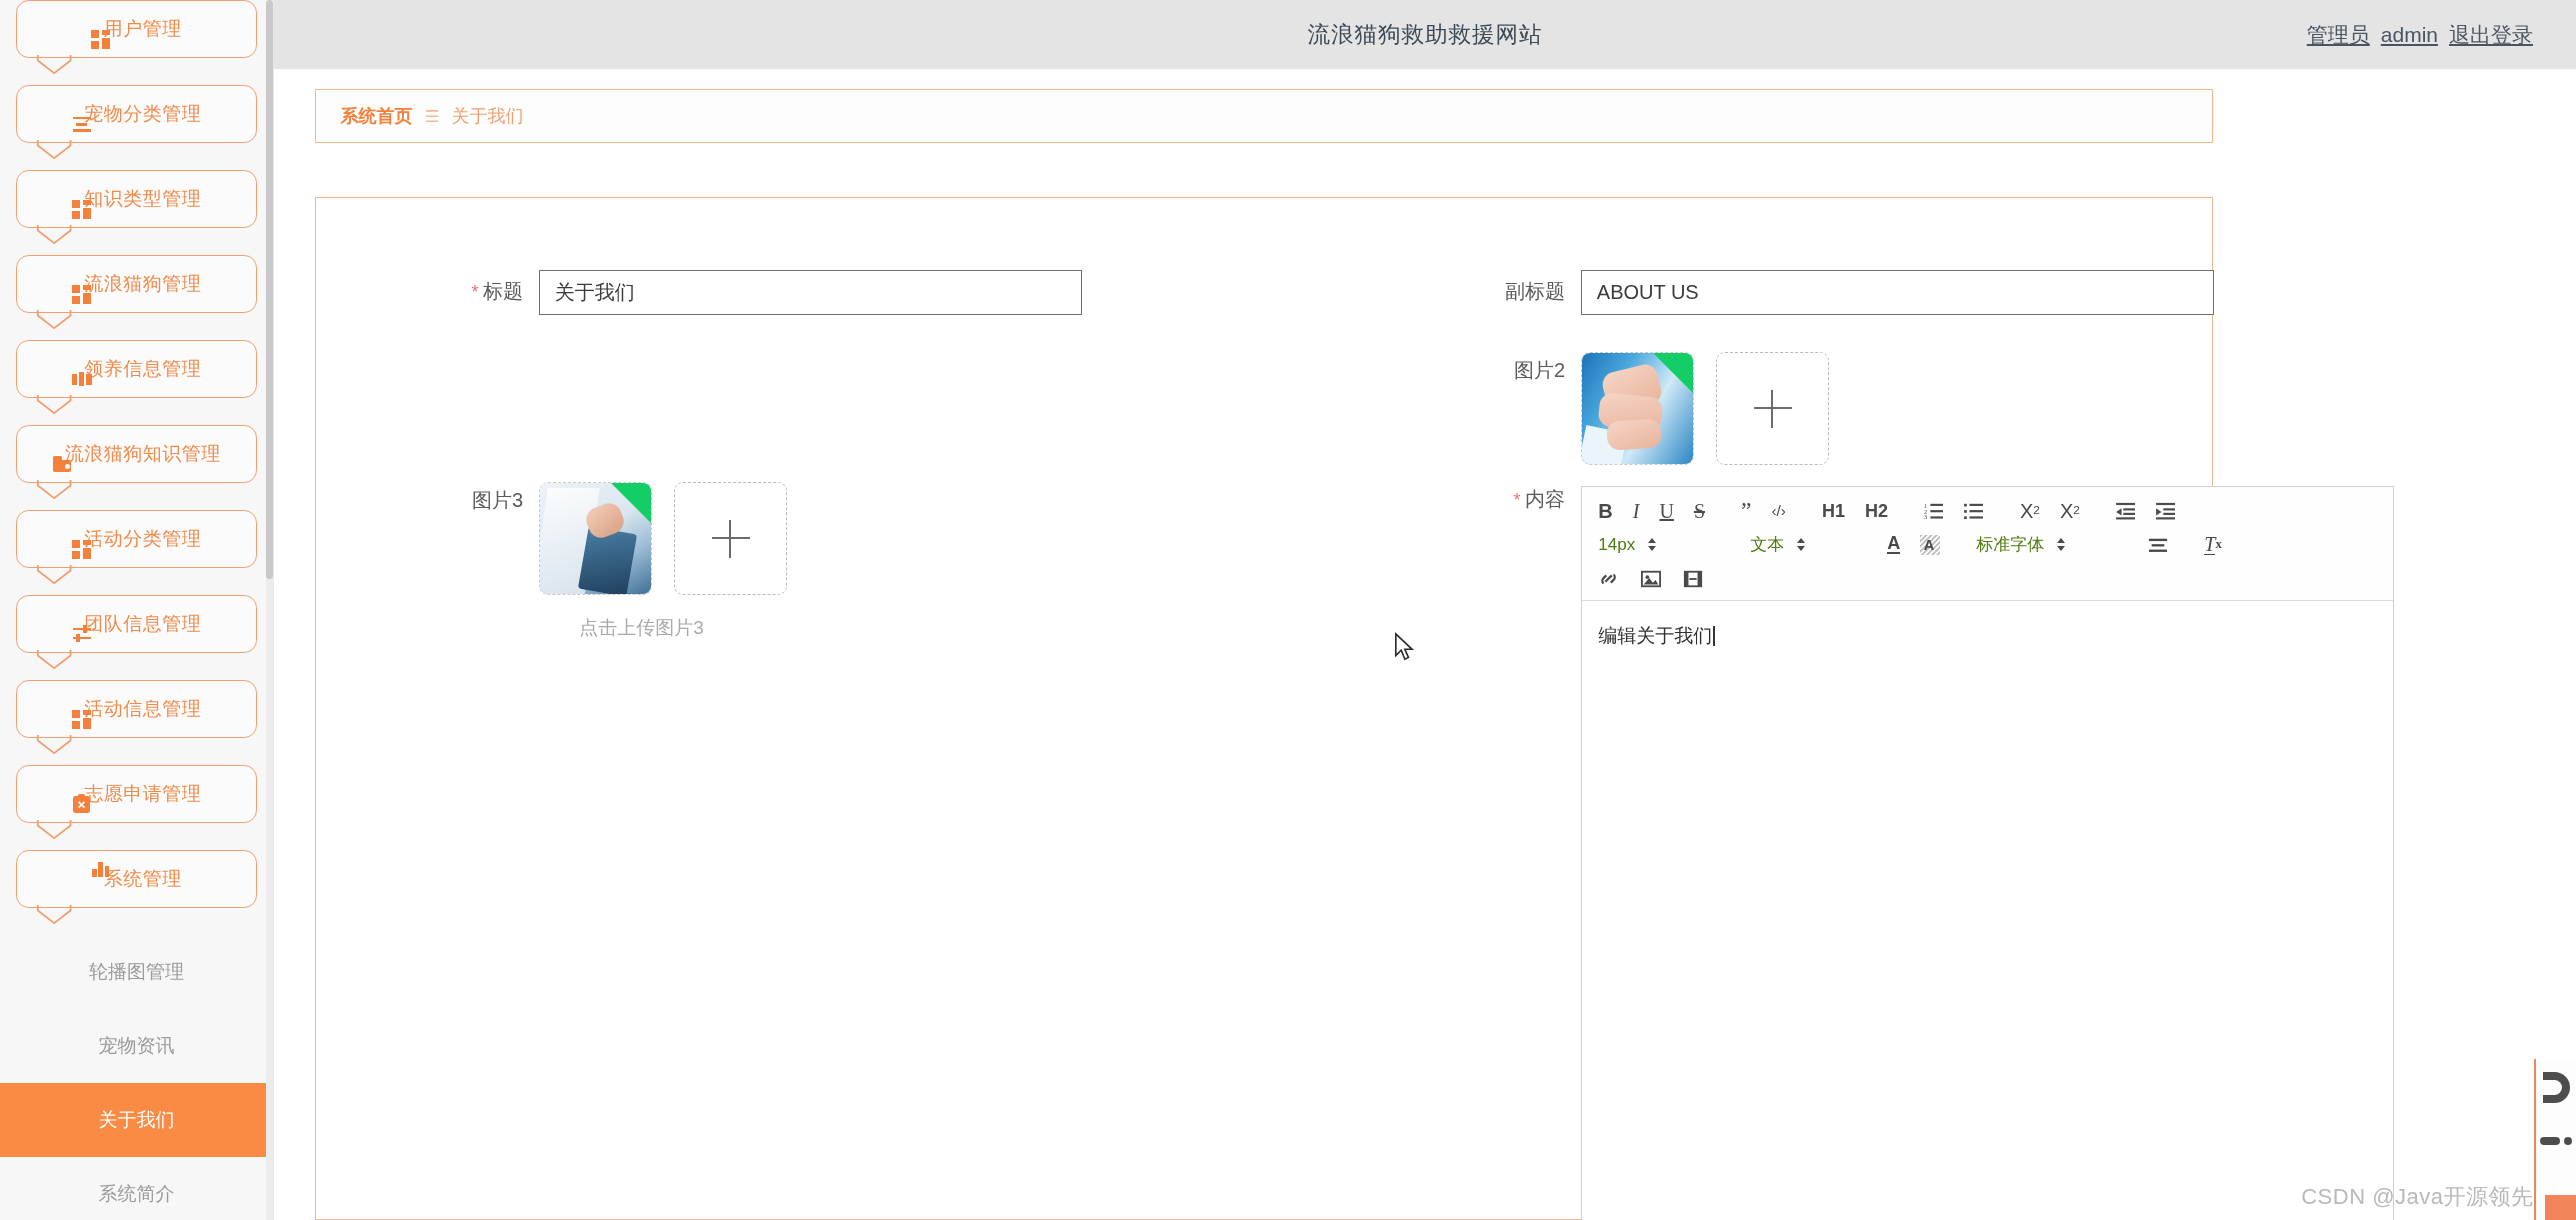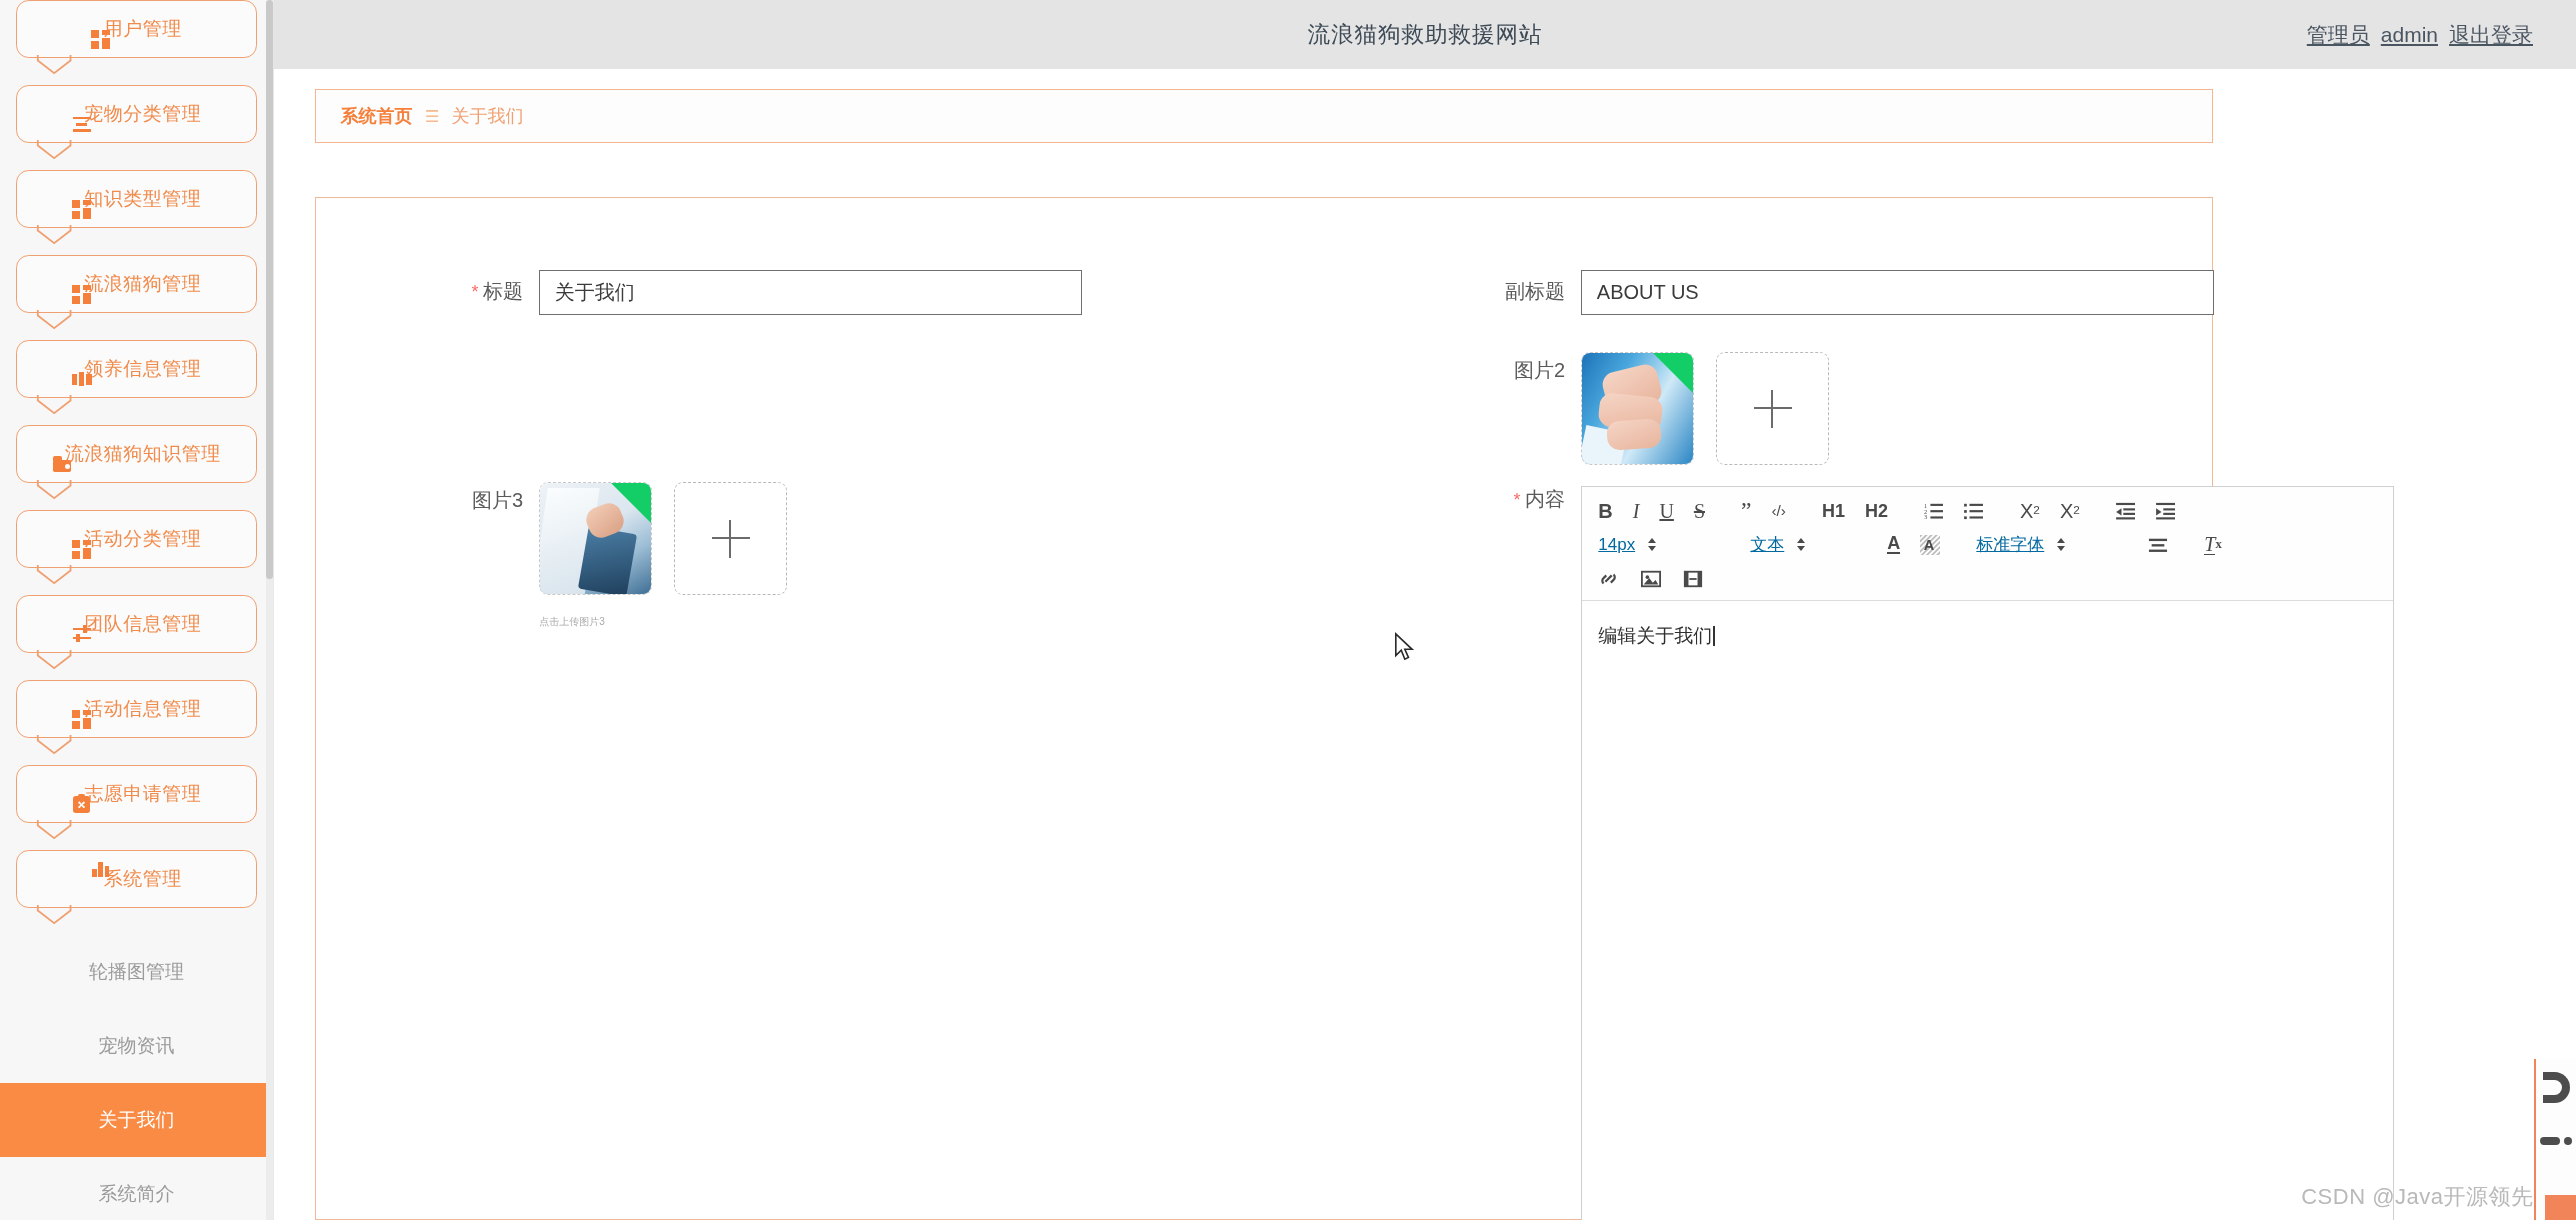--- a/index.html
+++ b/index.html
@@ -140,21 +140,21 @@
     width: 113px; height: 113px; border: 1.8px dashed #b9b9b9; border-radius: 9px;
     display:flex; align-items:center; justify-content:center; cursor: pointer;
     background:#fff;
   }
   .up-add .plus { position: relative; width: 38px; height: 38px; }
   .up-add .plus::before, .up-add .plus::after {
     content:""; position:absolute; background:#6b6b6b;
   }
   .up-add .plus::before { left:0; top:17px; width:38px; height:2.7px; }
   .up-add .plus::after  { top:0; left:17px; height:38px; width:2.7px; }
-  .up-hint { font-size: 10px; color: #a9a9a9; margin-top: 20px; }
+  .up-hint { font-size: 19px; color: #a9a9a9; margin-top: 20px; margin-left: 40px; }
 
   
   .art1 { position:absolute; inset:0; background:
       radial-gradient(circle at 46% 46%, #2c4a63 0%, #17293c 40%, #0b1420 100%);}
   .art1 .ring { position:absolute; left:34px; top:23.5px; width:43px; height:43px;
       border:2.7px solid rgba(190,215,235,.55); border-radius:50%;}
   .art1 .ring2{ position:absolute; left:43px; top:33px; width:25px; height:25px;
       border:1.8px solid rgba(190,215,235,.45); border-radius:50%;}
   .art1 .hand { position:absolute; left:33px; top:54px; width:40px; height:56px;
       background: linear-gradient(160deg,#c98a66,#8d5336); border-radius:20px 16.3px 5.4px 5.4px;
@@ -195,23 +195,22 @@
   }
   #editor .tb-row { display: flex; align-items: center; }
   .tbi {
     color: #4a4a4a; font-size: 20px; cursor: pointer; line-height: 1;
     display:flex; align-items:center; justify-content:center; height:25px;
     font-family: "Liberation Serif", serif;
   }
   .tbi.sans { font-family: "Liberation Sans", sans-serif; }
   .gap-s { width: 20px; } .gap-m { width: 36px; } .gap-l { width: 51px; }
   .sel {
-    display:flex; align-items:center; font-size:17px; color:#0369a1;
+    display:flex; align-items:center; font-size:17px; color:#4d7c0f;
     font-family: "Liberation Sans", sans-serif;
-    text-decoration: underline;
   }
   .sel .caret { margin-left: 12.7px; display:flex; flex-direction:column; gap:2.7px;}
   .sel .caret b { display:block; width:0;height:0; border-left:4.5px solid transparent;
      border-right:4.5px solid transparent; }
   .sel .caret b.u { border-bottom:5.4px solid #4a4a4a;}
   .sel .caret b.d { border-top:5.4px solid #4a4a4a;}
   .sub { font-size: 11.8px; vertical-align: sub; }
   .sup { font-size: 11.8px; vertical-align: super; }
   #editor .body {
     padding: 20px 16.3px; font-size: 19px; color: #2f2f2f; line-height: 1.6;

